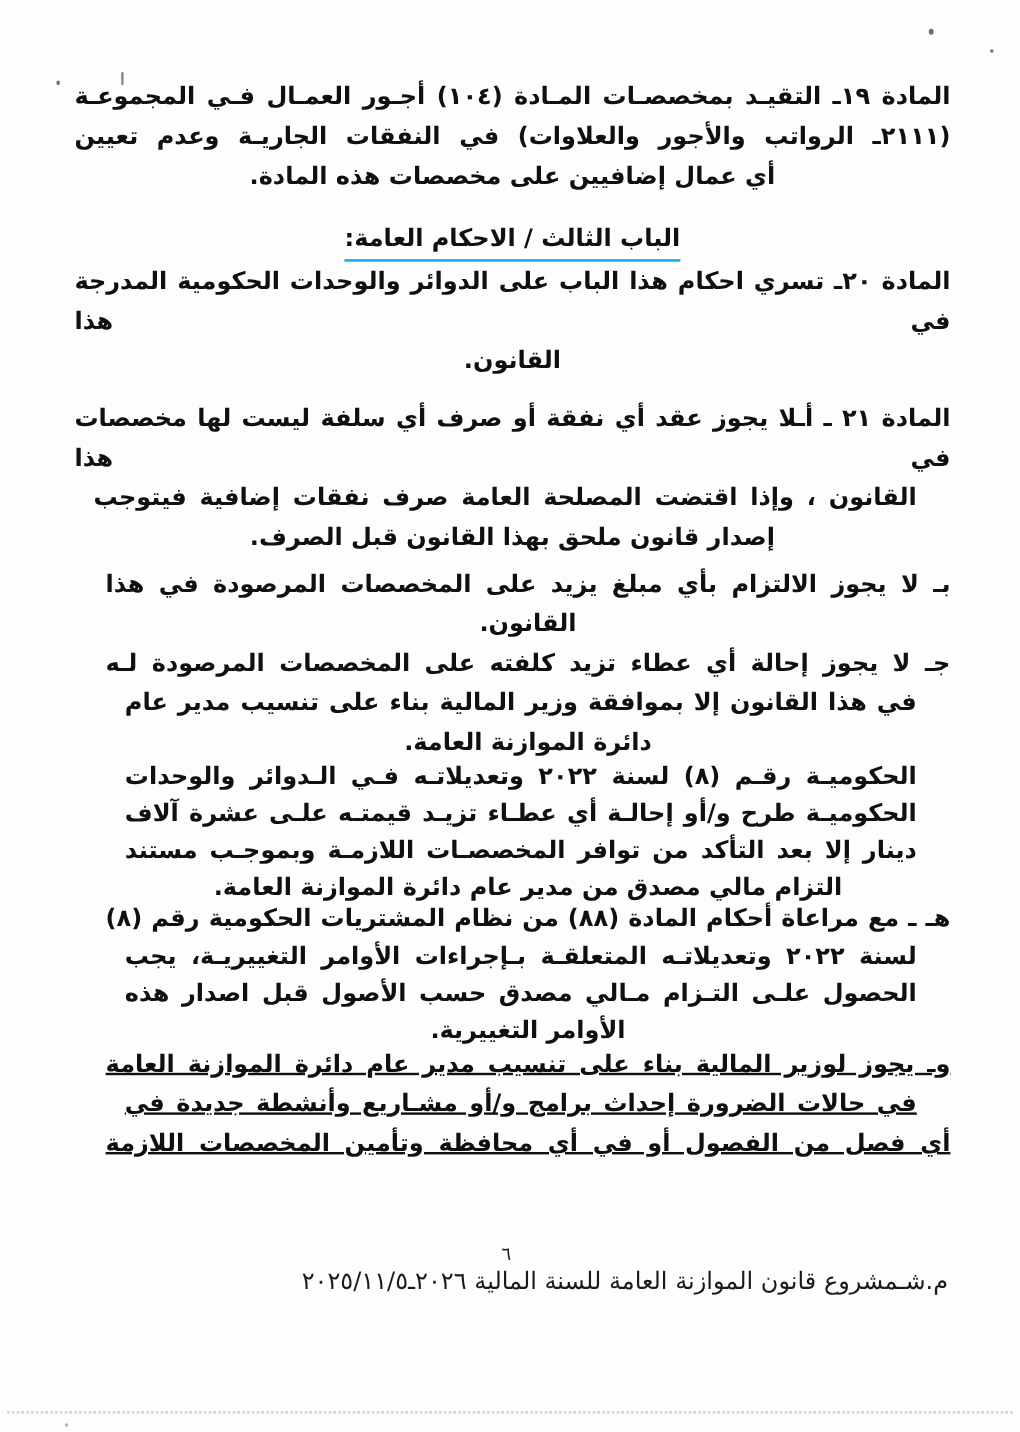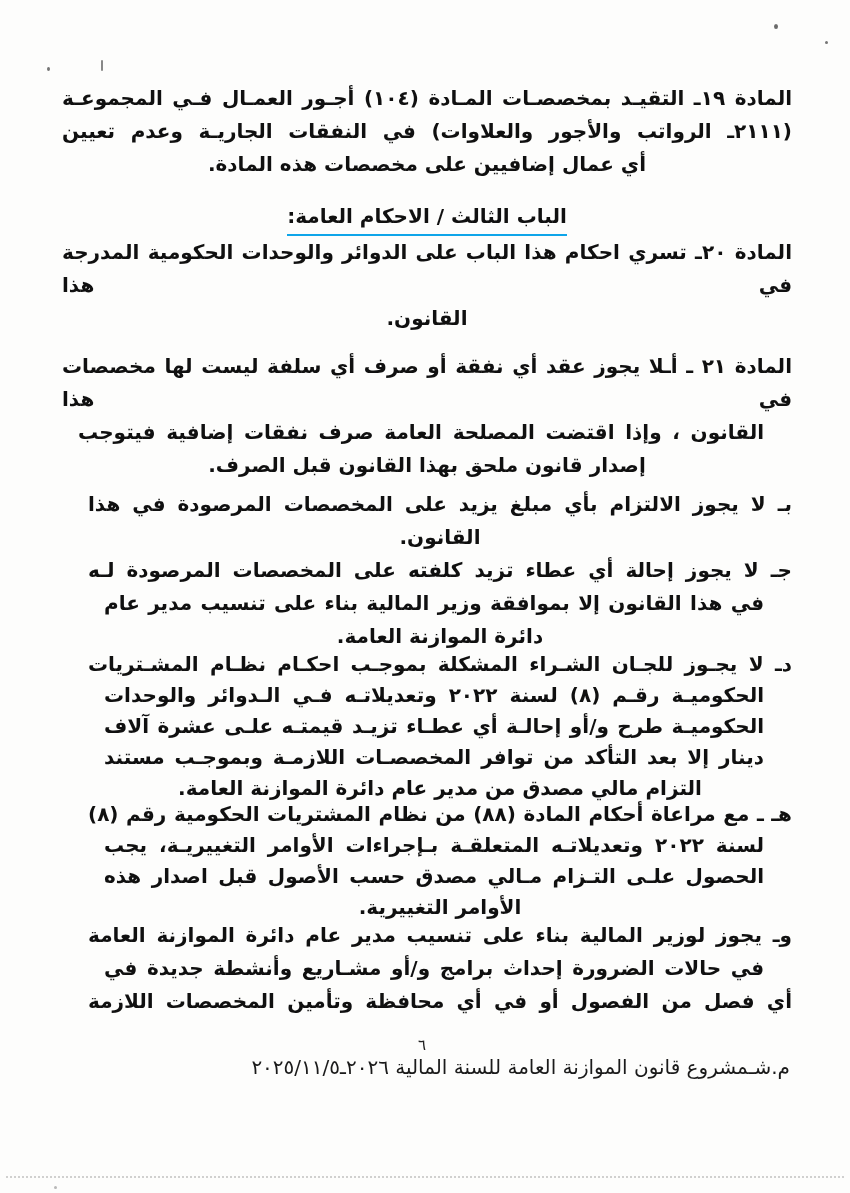--- a/index.html
+++ b/index.html
@@ -10,21 +10,21 @@
     height: 1193px;
     background: #fdfdfc;
     overflow: hidden;
     font-family: "DejaVu Sans", sans-serif;
     color: #101010;
   }
 
   
   .body-text {
     position: absolute;
-    top: 82px;
+    top: 64px;
     right: 58px;
     left: 62px;
     direction: rtl;
     unicode-bidi: embed;
     font-weight: bold;
     font-size: 20px;
   }
 
   .para { margin: 0; }
   .ln { line-height: 33px; text-justify: inter-word; }
@@ -43,21 +43,21 @@
   .tight .ln { line-height: 31px; }
 
   #heading { margin-top: 19px; text-align: center; }
   #heading .u { border-bottom: 2px solid #0ea5e9; padding-bottom: 1px; line-height: 33px; display: inline-block; }
   #p20     { margin-top: 0; }
   #p21a    { margin-top: 15px; }
   #item-b  { margin-top: 6px; }
   #item-c  { margin-top: 0; }
   #item-d  { margin-top: -4px; }
   #item-e  { margin-top: -5px; }
-  #item-f  { margin-top: -4px; }
+  #item-f  { margin-top: -4px; text-decoration: underline; }
 
   
   .page-num {
     position: absolute;
     top: 1036px;
     right: 424px;
     direction: rtl;
     font-size: 15px;
     color: #222;
   }
@@ -121,21 +121,20 @@
       <div class="ln c">القانون.</div>
     </div>
 
     <div class="para sub" id="item-c">
       <div class="ln j">جـ  لا يجوز إحالة أي عطاء تزيد كلفته على المخصصات المرصودة لـه</div>
       <div class="ln ji">في هذا القانون إلا بموافقة وزير المالية  بناء على تنسيب مدير عام</div>
       <div class="ln c">دائرة الموازنة العامة.</div>
     </div>
 
     <div class="para sub tight" id="item-d">
-      <div class="ln j">دـ  لا يجـوز للجـان الشـراء المشكلة بموجـب احكـام نظـام المشـتريات</div>
       <div class="ln ji">الحكوميـة رقـم (٨) لسنة ٢٠٢٢ وتعديلاتـه فـي الـدوائر والوحدات</div>
       <div class="ln ji">الحكوميـة طرح و/أو إحالـة أي عطـاء تزيـد قيمتـه علـى عشرة آلاف</div>
       <div class="ln ji">دينار إلا بعد التأكد من توافر المخصصـات اللازمـة وبموجـب مستند</div>
       <div class="ln c">التزام مالي مصدق من مدير عام دائرة الموازنة العامة.</div>
     </div>
 
     <div class="para sub tight" id="item-e">
       <div class="ln j">هـ ـ مع مراعاة أحكام المادة (٨٨) من نظام المشتريات الحكومية رقم (٨)</div>
       <div class="ln ji">لسنة ٢٠٢٢ وتعديلاتـه المتعلقـة بـإجراءات الأوامر التغييريـة، يجب</div>
       <div class="ln ji">الحصول علـى التـزام مـالي مصدق حسب الأصول قبل اصدار هذه</div>

